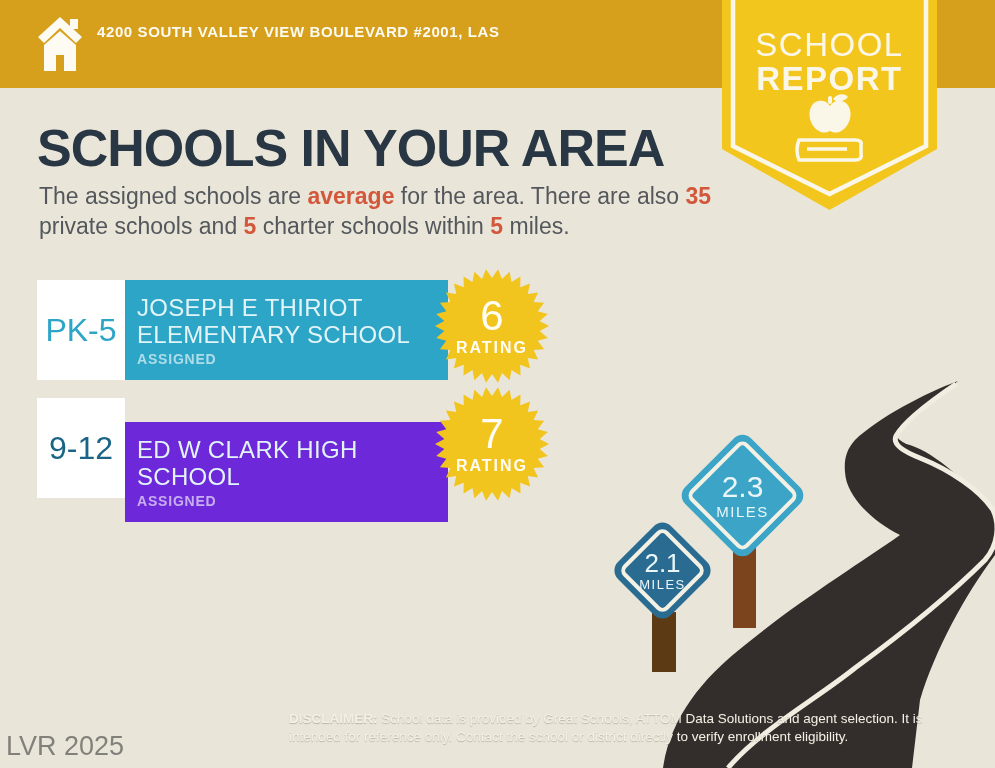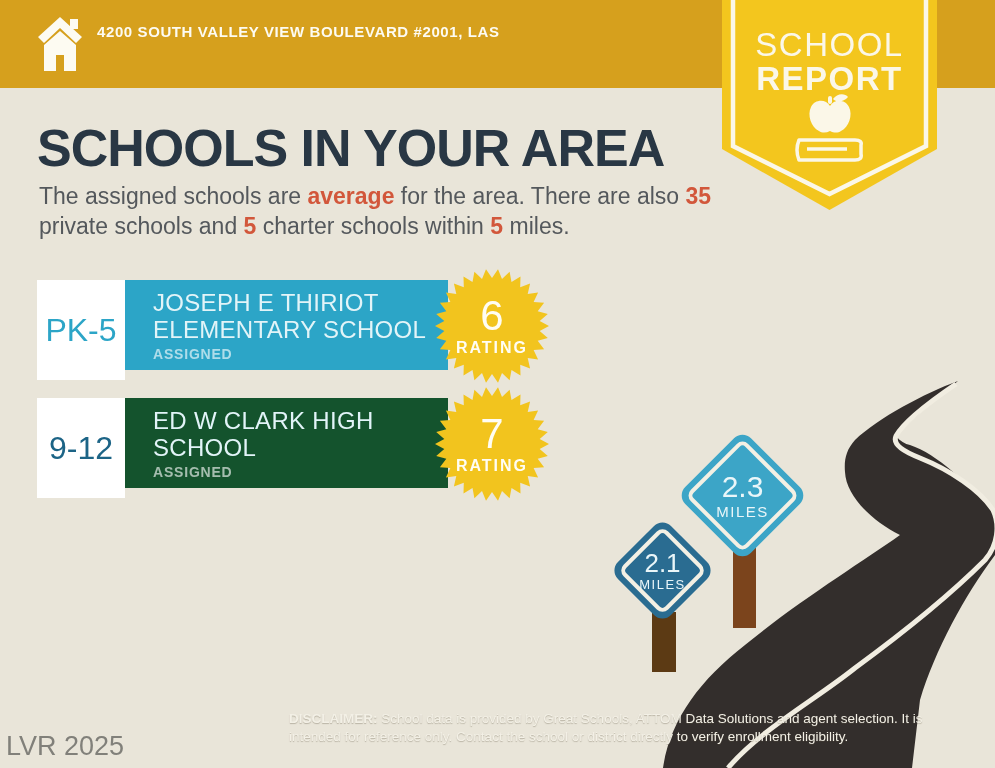--- a/index.html
+++ b/index.html
@@ -52,26 +52,26 @@
   .row-1 { top:280px; }
   .row-2 { top:398px; }
   .grade-box {
     position:absolute; left:0; top:0; width:88px; height:100px;
     background:#FFFFFF; display:flex; align-items:center; justify-content:center;
     font-size:32px; font-weight:500;
   }
   .row-1 .grade-box { color:#2CA5C7; }
   .row-2 .grade-box { color:#1C6486; }
   .school-bar {
-    position:absolute; left:88px; top:0; width:323px; height:90px;
+    position:absolute; left:88px; top:0; width:323px; height:100px;
     display:flex; flex-direction:column; justify-content:center;
-    padding-left:28px;
+    padding-left:12px;
   }
   .row-1 .school-bar { background:#2CA5C7; }
-  .row-2 .school-bar { background:#14532d; }
+  .row-2 .school-bar { background:#6d28d9;margin-top:24px; }
   .school-name { color:#E2F4F8; font-size:24px; line-height:27px; font-weight:500; letter-spacing:0.3px; }
   .assigned { color:rgba(255,255,255,0.62); font-size:14px; font-weight:600; letter-spacing:0.8px; margin-top:3px; }
   .rating-badge {
     position:absolute; left:398px; top:-11px; width:114px; height:114px; z-index:3;
   }
   .badge-text {
     position:absolute; left:0; top:0; width:114px; height:114px;
     display:flex; flex-direction:column; align-items:center; justify-content:center;
     color:#FFFDF4;
   }

